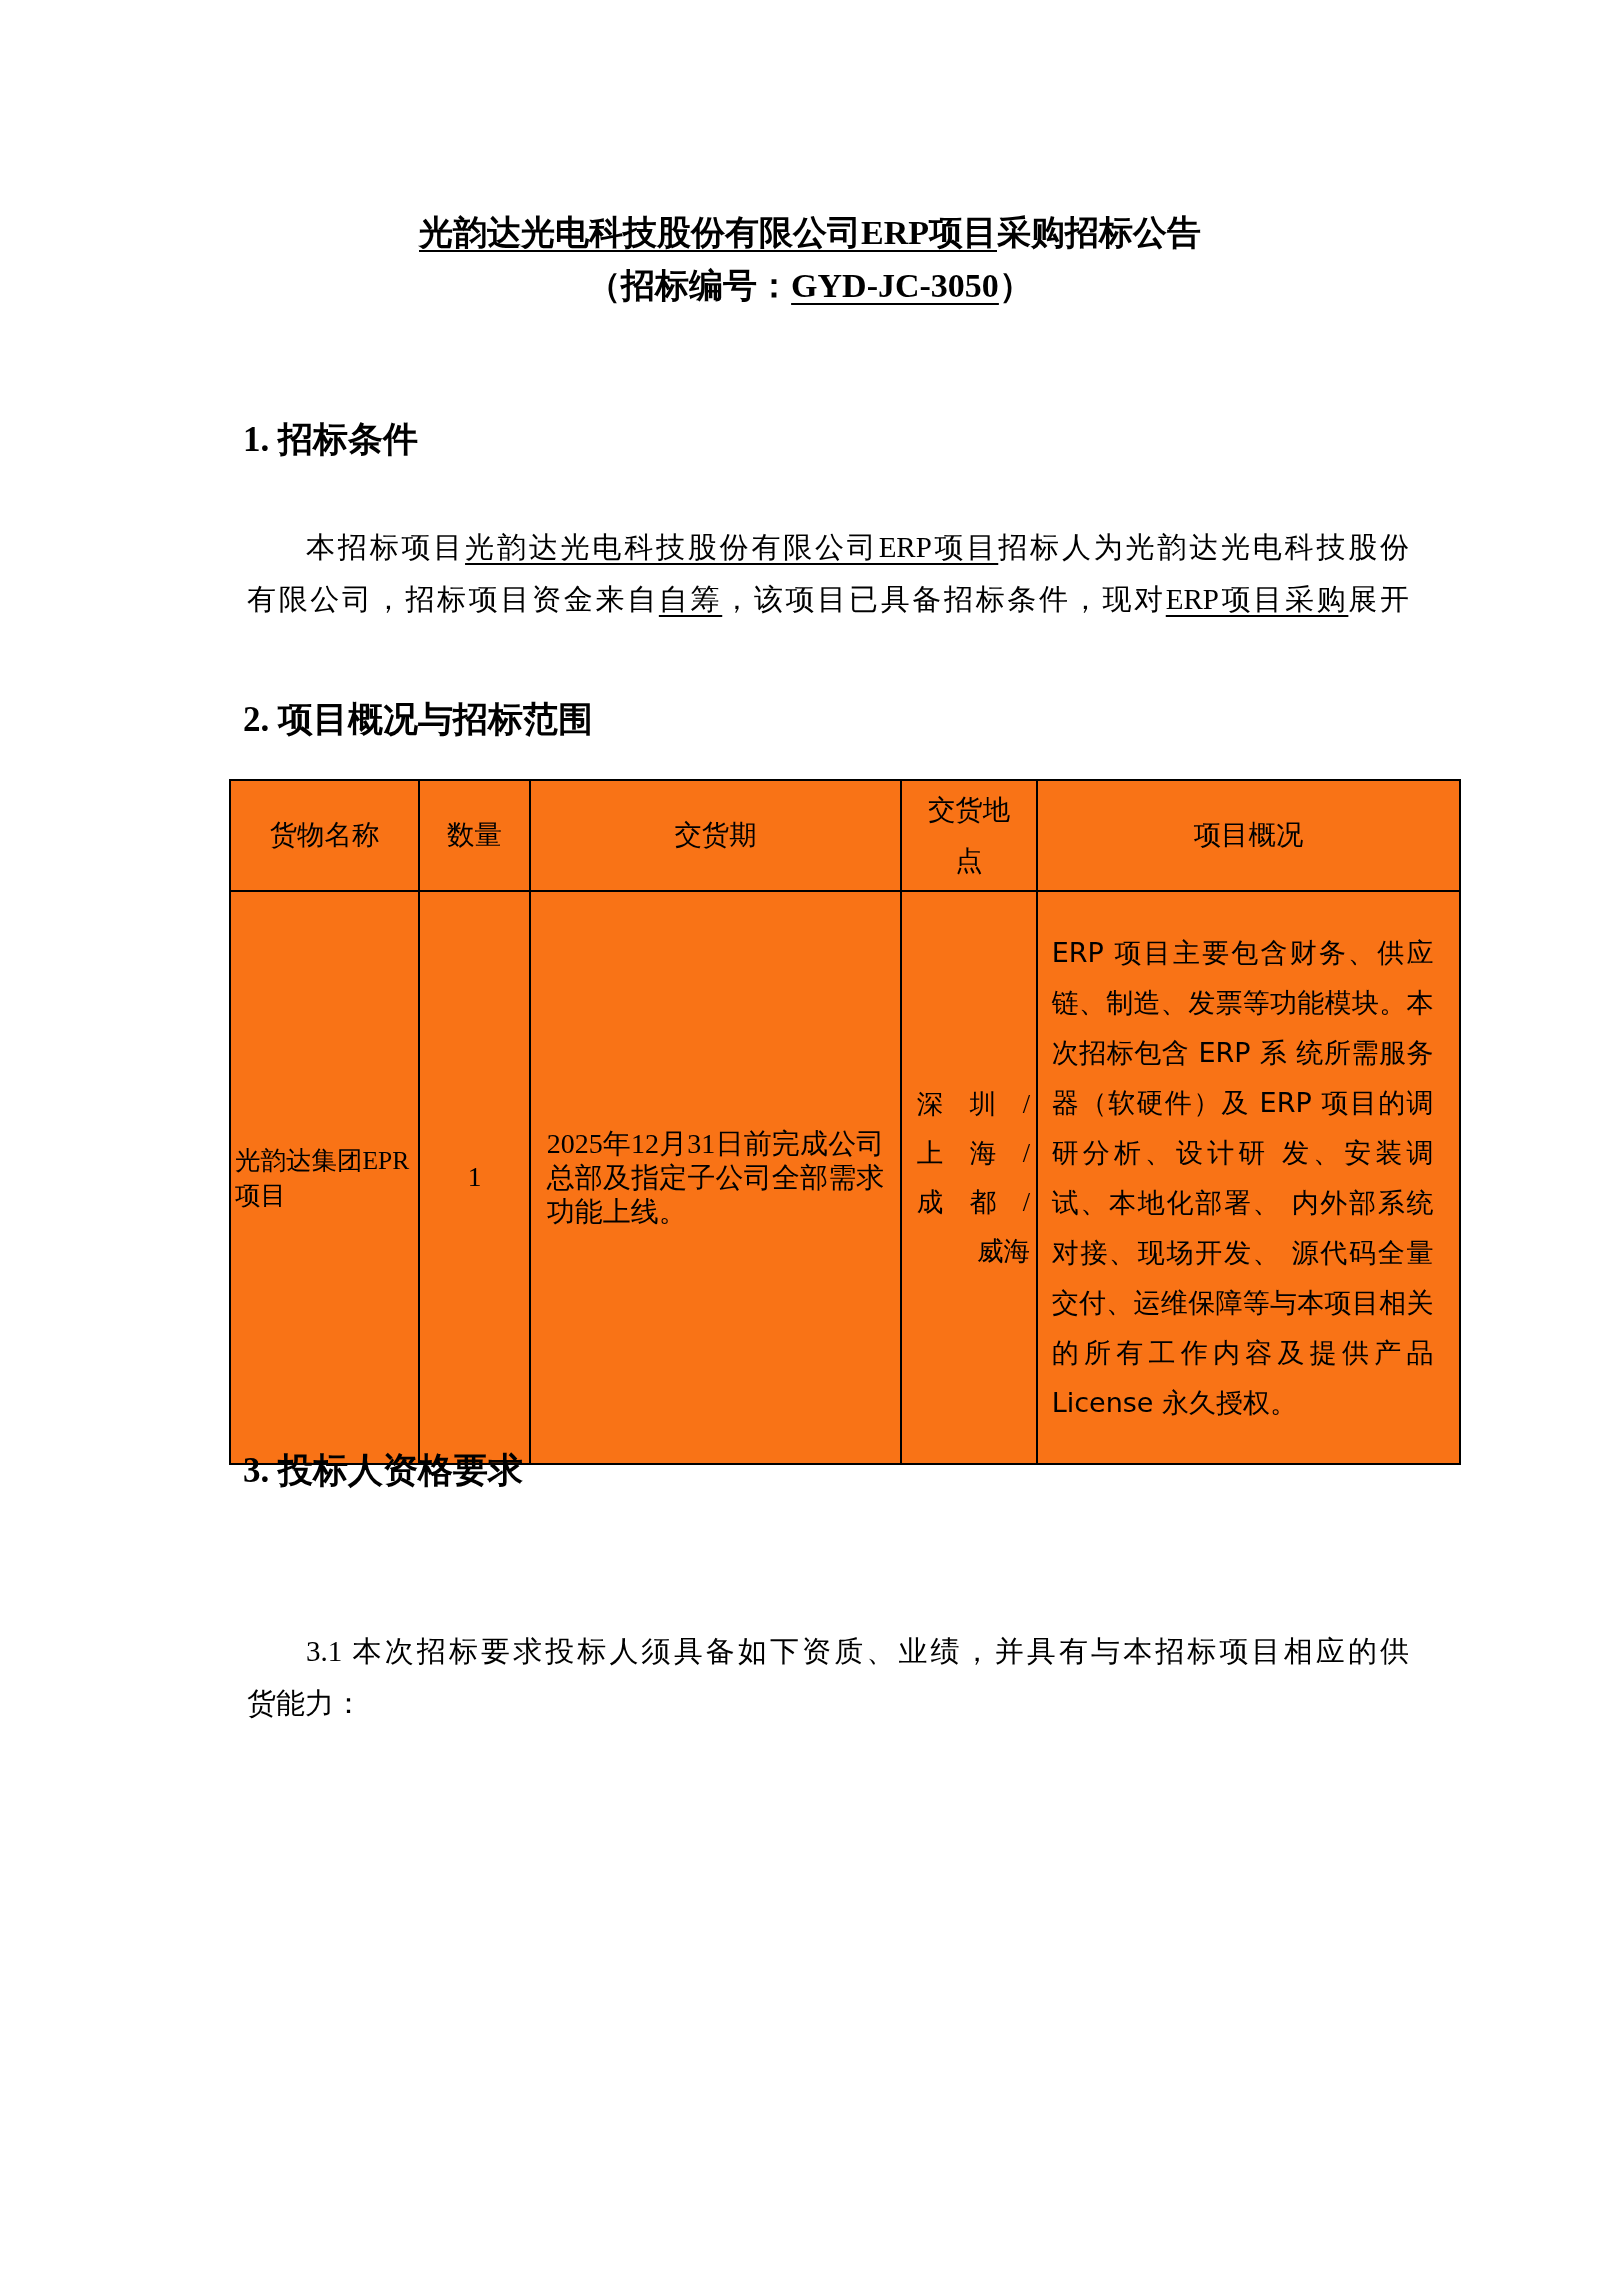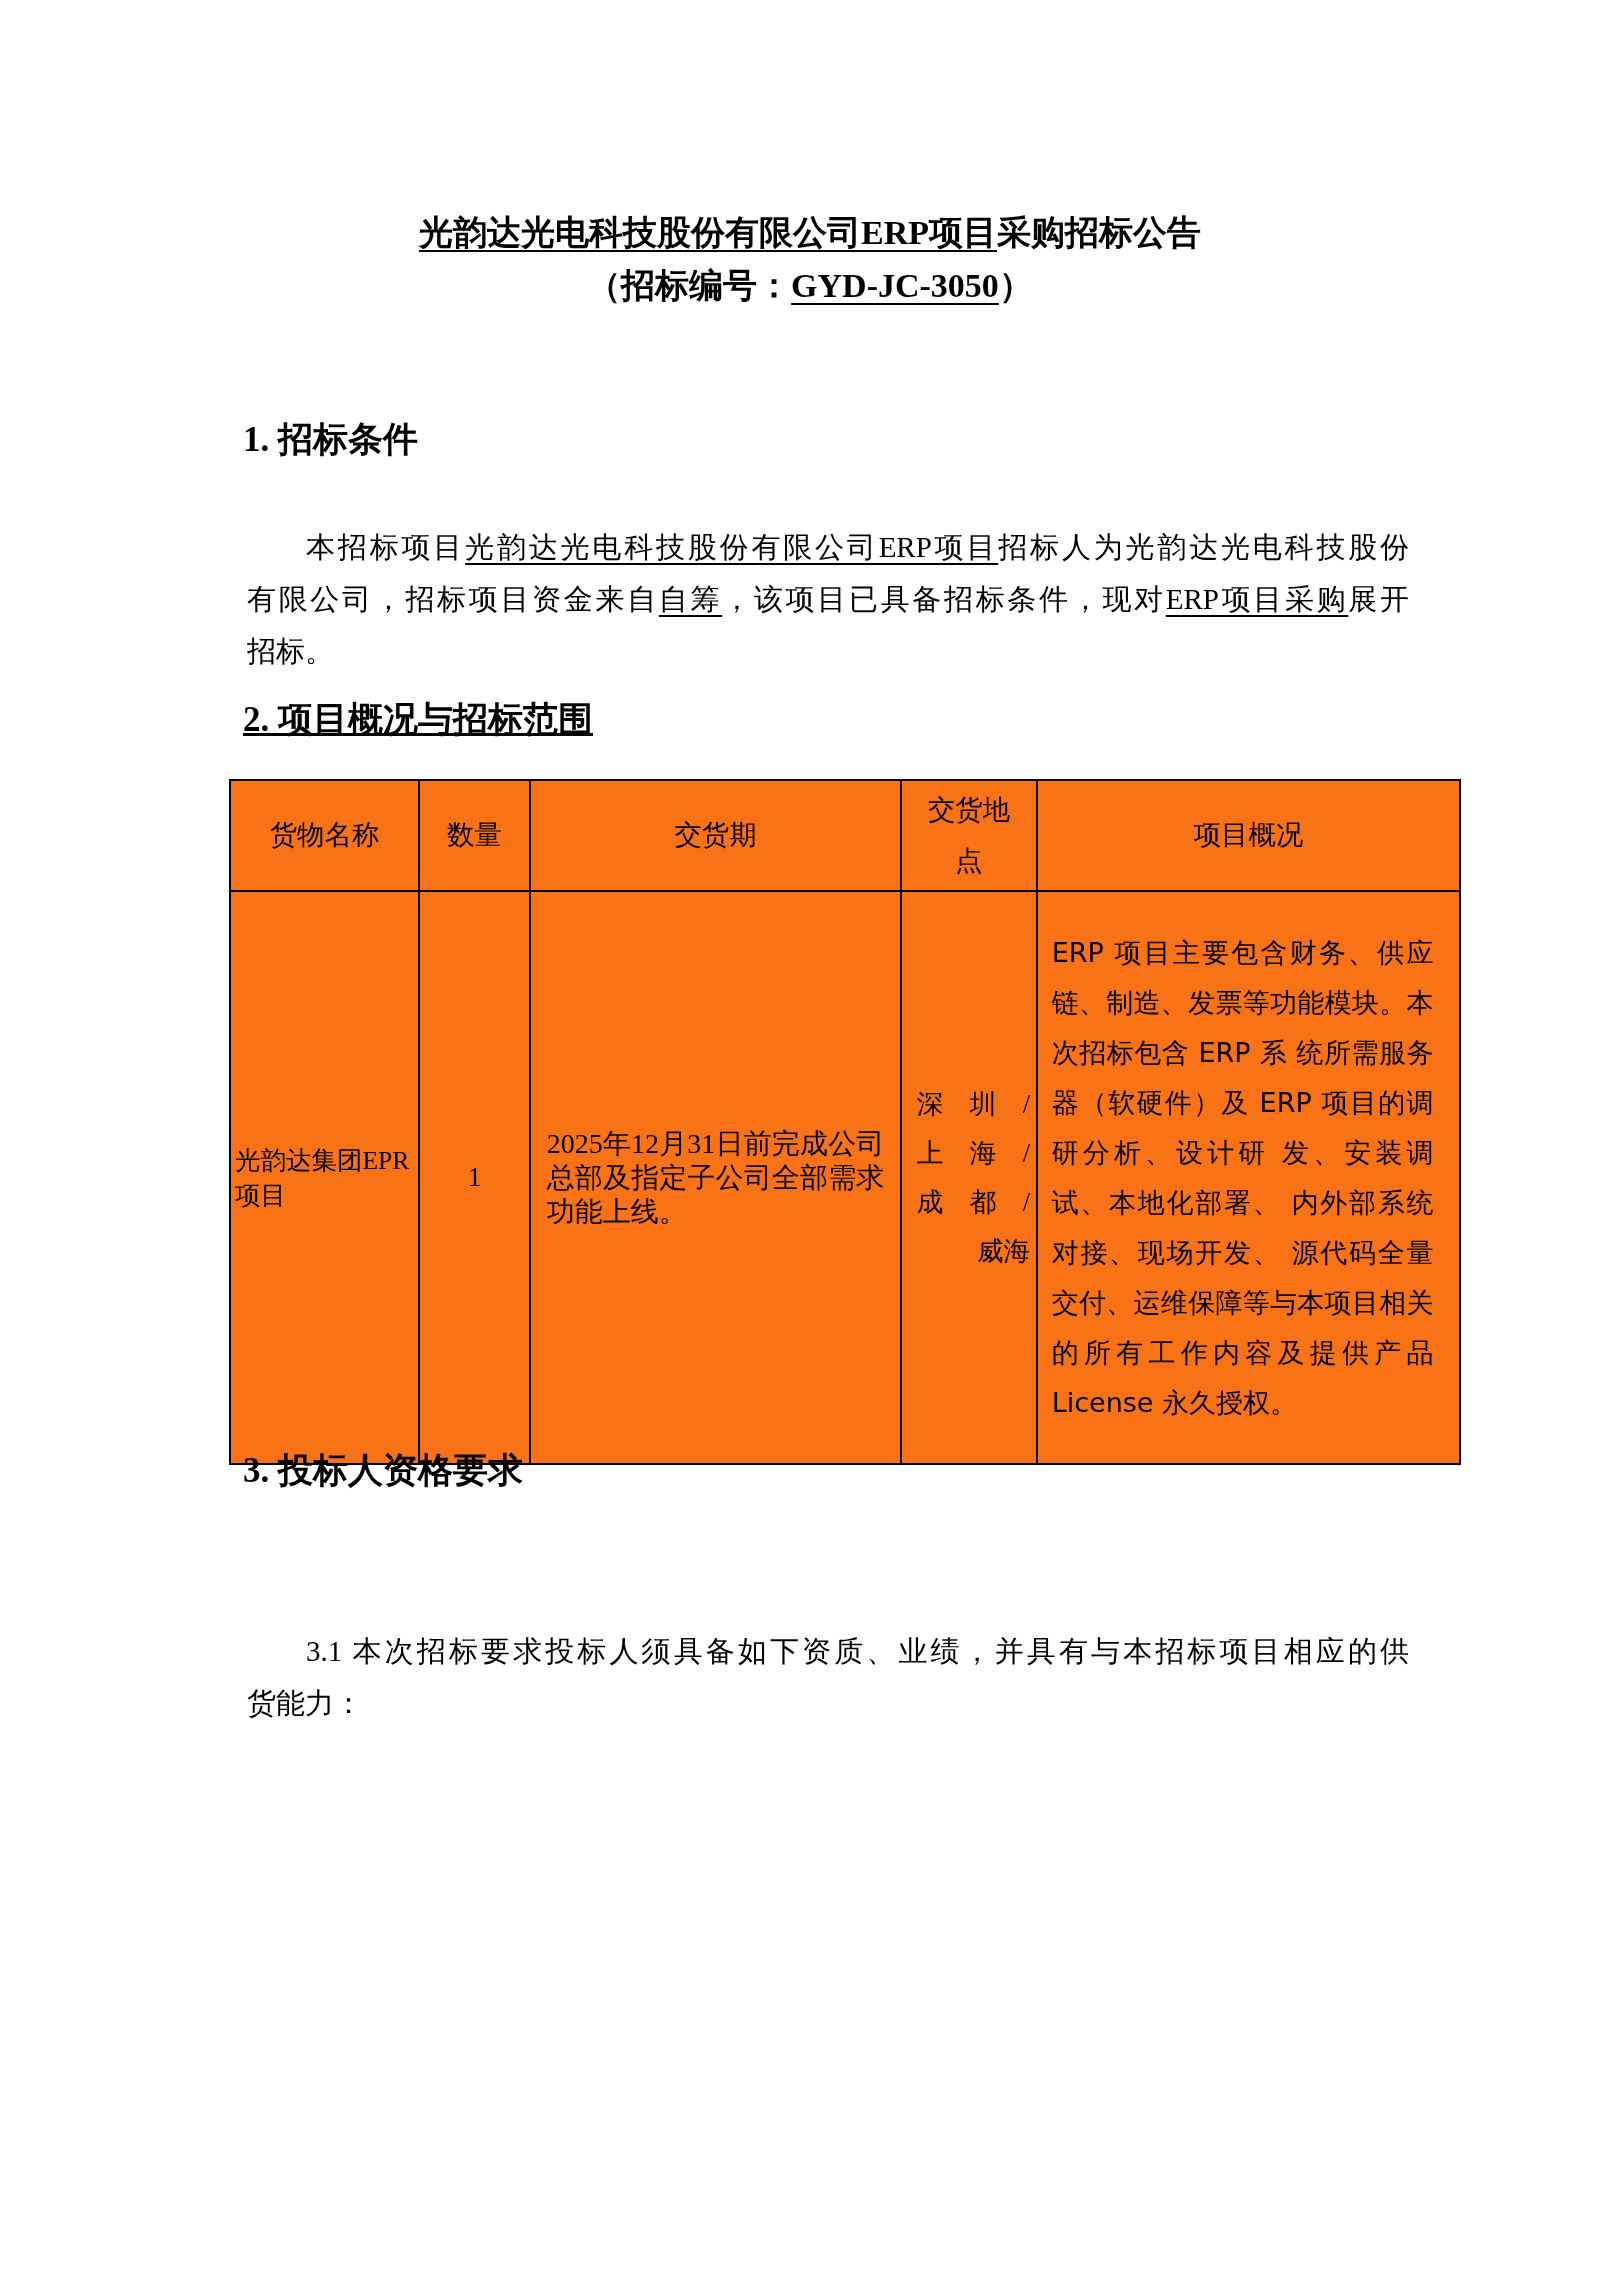--- a/index.html
+++ b/index.html
@@ -18,21 +18,21 @@
   .doc-title {
     position:absolute; top:206px; left:0; width:1620px;
     text-align:center; font-weight:bold; font-size:34px; line-height:53px;
   }
 
   .sec {
     position:absolute; left:243px;
     font-weight:bold; font-size:35px; white-space:nowrap;
   }
   #sec1 { top:416px; }
-  #sec2 { top:696px;text-decoration:underline; }
+  #sec2 { top:696px; }
   #sec3 { top:1447px; }
 
   .para { position:absolute; left:247px; width:1162px; font-size:29px; }
   #para1 { top:521px; }
   #para31 { top:1625px; }
   .pline { line-height:52px; text-align:justify; text-justify:inter-character; }
   .pline.jl { text-align-last:justify; }
   .pline.indent { text-indent:59px; }
 
   table.grid {
@@ -72,21 +72,20 @@
   <div class="doc-title">
     <div><span class="u">光韵达光电科技股份有限公司ERP项目</span><span>采购招标公告</span></div>
     <div><span>（招标编号：</span><span class="u">GYD-JC-3050</span><span>）</span></div>
   </div>
 
   <div class="sec" id="sec1">1. 招标条件</div>
 
   <div class="para" id="para1">
     <div class="pline jl indent"><span>本招标项目</span><span class="u">光韵达光电科技股份有限公司ERP项目</span><span>招标人为光韵达光电科技股份</span></div>
     <div class="pline jl"><span>有限公司，招标项目资金来自</span><span class="u">自筹</span><span>，该项目已具备招标条件，现对</span><span class="u">ERP项目采购</span><span>展开</span></div>
-    <div class="pline"><span>招标。</span></div>
   </div>
 
   <div class="sec" id="sec2">2. 项目概况与招标范围</div>
 
   <table class="grid">
     <colgroup>
       <col style="width:189px">
       <col style="width:111px">
       <col style="width:371px">
       <col style="width:136px">

